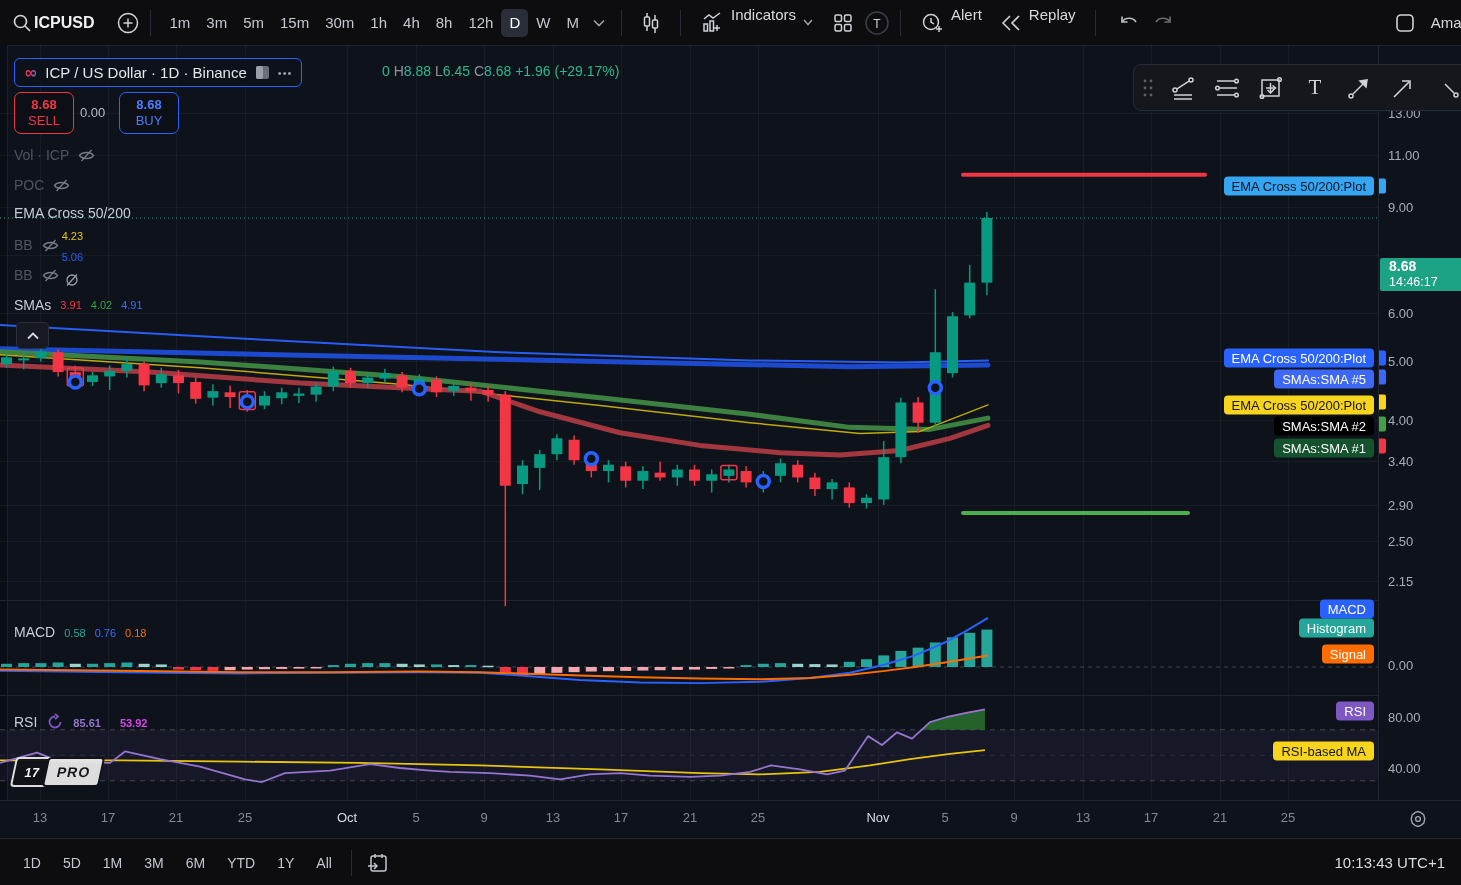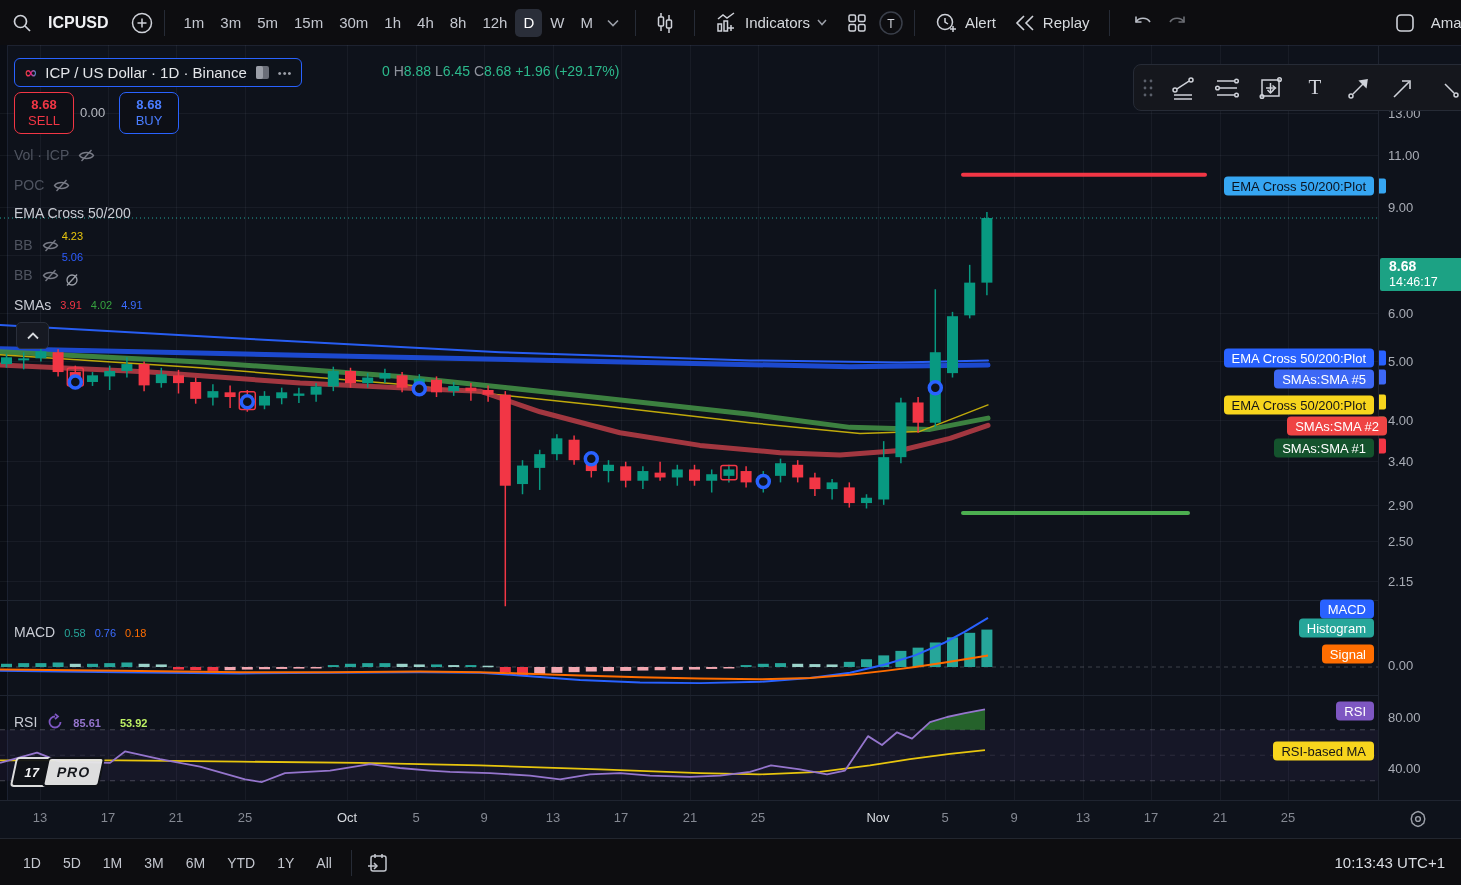--- a/index.html
+++ b/index.html
@@ -4,24 +4,24 @@
 <style>
   html,body{margin:0;padding:0;background:#07080c;}
   #app{position:relative;width:1461px;height:885px;background:#0e121b;overflow:hidden;
        font-family:"Liberation Sans",sans-serif;color:#d4d7de;}
   svg{display:block}
   
   #topbar{position:absolute;left:0;top:0;width:1461px;height:45px;background:#0d0d10;
           border-bottom:1px solid #1d2230;display:flex;align-items:center;}
   .tb-group{display:flex;align-items:center;height:100%;}
   .tb-sep{width:1px;height:26px;background:#262b36;margin:0 10px;}
-  .tb-btn{display:flex;align-items:center;gap:7px;padding:0 9px;height:34px;border-radius:5px;
+  .tb-btn{display:flex;gap:7px;padding:0 9px;height:34px;border-radius:5px;
           color:#d7dade;font-size:15px;cursor:pointer;}
   .icon{display:inline-flex;align-items:center;justify-content:center;color:#cfd2d9;}
-  #symbol-name{font-weight:bold;font-size:16px;color:#f0f1f4;margin-left:16px;}
+  #symbol-name{font-weight:bold;font-size:16px;color:#f0f1f4;margin-left:2px;}
   .tf{padding:0 8px;height:28px;display:flex;align-items:center;border-radius:5px;
       color:#c4c7cf;font-size:15px;cursor:pointer;}
   .tf.sel{background:#2a2e39;color:#fff;}
   #user-area{position:absolute;right:-14px;top:0;height:45px;display:flex;align-items:center;gap:14px;
              font-size:15px;color:#d7dade;}
   
   #left-strip{position:absolute;left:0;top:45px;width:7px;height:755px;background:#0a0d14;border-right:1px solid #1b2130;}
   #legend-box{position:absolute;left:14px;top:58px;height:27px;display:flex;align-items:center;gap:8px;
               padding:0 9px;border:1px solid #2962ff;border-radius:6px;background:#0e121bee;z-index:6;}
   #legend-title{font-size:15px;color:#e4e6ea;white-space:nowrap;}
@@ -541,21 +541,21 @@
     <span id="macd-values"><span class="ind-val" style="color: rgb(38, 166, 154); margin-right: 9px;">0.58</span><span class="ind-val" style="color: rgb(59, 108, 255); margin-right: 9px;">0.76</span><span class="ind-val" style="color: rgb(255, 109, 0); margin-right: 9px;">0.18</span></span>
   </div>
   <div class="ind-row" style="top:712px;">
     <span class="ind-lit">RSI</span>
     <span class="icon">
       <svg width="18" height="18" viewBox="0 0 18 18" fill="none" stroke="#7e57c2" stroke-width="1.8">
           <path d="M14.5 9 A5.5 5.5 0 1 1 9 3.5"></path>
           <polyline points="9,0.8 12,3.5 9,6.2"></polyline>
         </svg>
     </span>
-    <span id="rsi-values"><span class="ind-val" style="color: rgb(149, 117, 205); margin-right: 19px; font-weight: bold;">85.61</span><span class="ind-val" style="color: #bef264; margin-right: 7px; font-weight: bold;">53.92</span></span>
+    <span id="rsi-values"><span class="ind-val" style="color: rgb(149, 117, 205); margin-right: 19px; font-weight: bold;">85.61</span><span class="ind-val" style="color: #d946ef; margin-right: 7px; font-weight: bold;">53.92</span></span>
   </div>
 
   <div id="watermark">
     <div id="wm-glyph">17</div>
     <div id="wm-pro">PRO</div>
   </div>
 
   <div id="draw-toolbar">
     <span class="icon">
       <svg width="12" height="20" viewBox="0 0 12 20" fill="#5a5f6a">
@@ -644,21 +644,21 @@
       <div class="ptick" style="top: 620px;">0.00</div>
       <div class="ptick" style="top: 672px;">80.00</div>
       <div class="ptick" style="top: 723px;">40.00</div>
     </div>
 
   <div id="right-labels">
       <div class="tag" style="top: 186px; right: 87px; background: rgb(54, 166, 242); color: rgb(11, 19, 32);">EMA Cross 50/200:Plot</div>
       <div class="tag" style="top: 358px; right: 87px; background: rgb(41, 98, 255); color: rgb(255, 255, 255);">EMA Cross 50/200:Plot</div>
       <div class="tag" style="top: 379px; right: 87px; background: rgb(61, 104, 245); color: rgb(255, 255, 255);">SMAs:SMA #5</div>
       <div class="tag" style="top: 405px; right: 87px; background: rgb(247, 213, 29); color: rgb(22, 22, 22);">EMA Cross 50/200:Plot</div>
-      <div class="tag" style="top: 426px; right: 74px; background: #ef4444; color: rgb(255, 255, 255);">SMAs:SMA #2</div>
+      <div class="tag" style="top: 426px; right: 87px; background: #000000; color: rgb(255, 255, 255);">SMAs:SMA #2</div>
       <div class="tag" style="top: 448px; right: 87px; background: #14532d; color: rgb(255, 255, 255);">SMAs:SMA #1</div>
       <div class="tag" style="top: 609px; right: 87px; background: rgb(41, 98, 255); color: rgb(255, 255, 255);">MACD</div>
       <div class="tag" style="top: 628px; right: 87px; background: rgb(38, 166, 154); color: rgb(255, 255, 255);">Histogram</div>
       <div class="tag" style="top: 654px; right: 87px; background: rgb(255, 109, 0); color: rgb(255, 255, 255);">Signal</div>
       <div class="tag" style="top: 711px; right: 87px; background: rgb(126, 87, 194); color: rgb(255, 255, 255);">RSI</div>
       <div class="tag" style="top: 751px; right: 87px; background: rgb(247, 213, 29); color: rgb(22, 22, 22);">RSI-based MA</div>
     </div>
 
   <div id="time-axis">
     <span id="axis-gear" class="icon">

